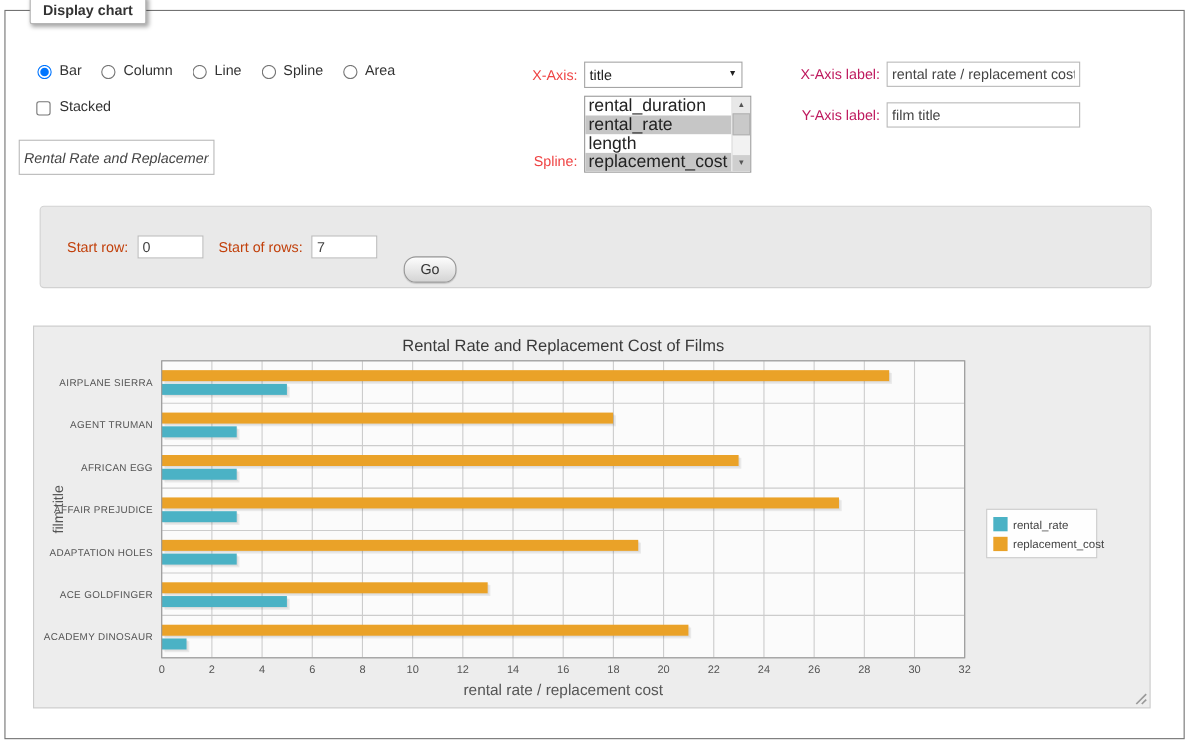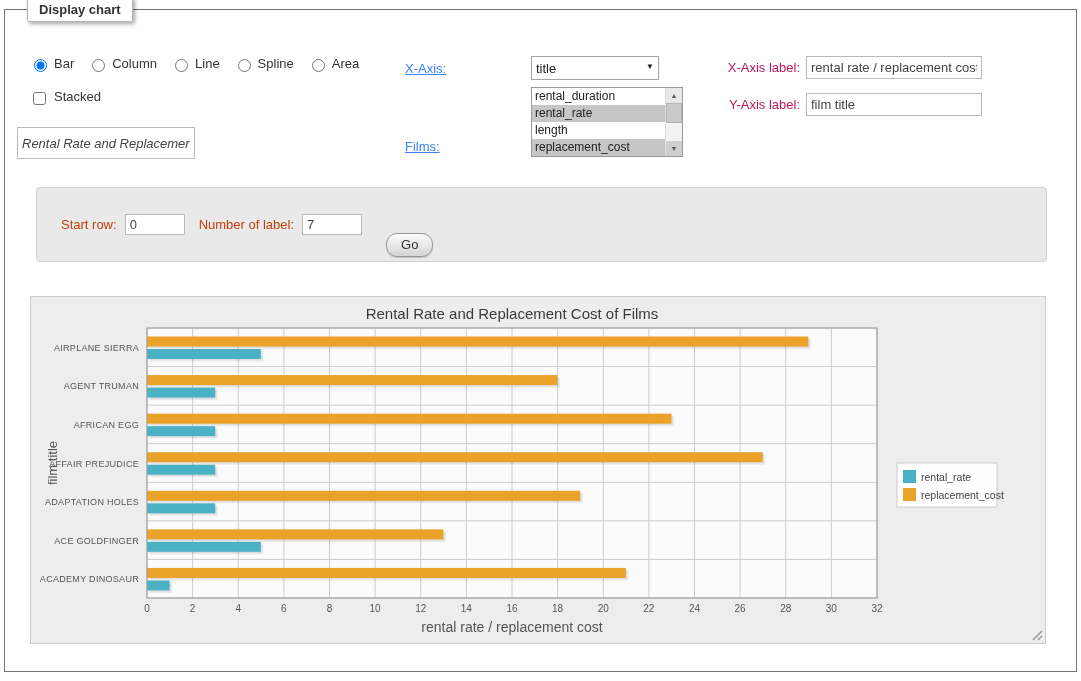--- a/index.html
+++ b/index.html
@@ -9,36 +9,36 @@
   .frame { position:absolute; left:4px; top:9px; width:1073px; height:663px; border:1px solid #737373; background:#fff; }
   .fieldset-legend { position:absolute; left:22px; top:-13px; background:#fff; border:1px solid #b5b5b5; padding:4px 11px; font-weight:bold; font-size:13px; color:#333; border-radius:2px; box-shadow:2px 2px 4px rgba(0,0,0,0.35); z-index:5; }
 
   .radio-row { position:absolute; left:24px; top:46px; display:flex; gap:13px; align-items:center; }
   .radio-label { display:flex; align-items:flex-start; gap:4px; }
   .stacked-row { position:absolute; left:24px; top:79px; display:flex; align-items:flex-start; gap:5px; }
   input[type="text"] { border:1px solid #b9b9b9; padding:2px 4px; font-family:inherit; font-size:13px; color:#444; background:#fff; }
   .title-input { position:absolute; left:12px; top:117px; width:178px; height:32px;font-style:italic; }
 
   .ctl-row { position:absolute; display:flex; align-items:center; gap:6px; }
-  .ctl-row .lbl { width:120px; color:#3b82f6;text-decoration:underline; }
+  .ctl-row .lbl { width:120px; text-align:right; color:#ef4444; }
   #xaxis-row { left:400px; top:46px; }
   #series-row { left:400px; top:77px; align-items:flex-end; }
   #series-row .lbl { padding-bottom:3px; }
   #xlabel-row { left:640px; top:46px; }
   #ylabel-row { left:640px; top:83px; }
   #xlabel-row .lbl2, #ylabel-row .lbl2 { width:155px; text-align:right; color:#be185d; }
   .axis-input { width:176px; height:23px; }
 
-  .select-wrap { position:relative; width:128px; height:24px; }
+  .select-wrap { position:relative; width:144px; height:24px; }
   .select-wrap select { width:100%; height:100%; border:1px solid #a5a5a5; background:#fff; font-family:inherit; font-size:13px; color:#222; padding:2px 18px 2px 4px; -webkit-appearance:none; appearance:none; border-radius:0; }
   .select-arrow { position:absolute; right:5px; top:6px; font-size:8px; color:#222; pointer-events:none; }
 
   .multiselect { position:relative; width:152px; height:70px; border:1px solid #9a9a9a; background:#fff; overflow:hidden; }
   .ms-list { position:absolute; left:0; top:0; right:17px; bottom:0; overflow:hidden; }
-  .ms-item { height:17px; line-height:17px; padding:0 3px; font-size:12px; color:#222; white-space:nowrap; overflow:hidden; }
+  .ms-item { height:17px; line-height:17px; padding:0 3px; font-size:16px; color:#222; white-space:nowrap; overflow:hidden; }
   .ms-item.selected { background:#c6c6c6; }
   .ms-scrollbar { position:absolute; top:0; right:0; width:17px; height:100%; background:#f2f2f2; border-left:1px solid #ddd; }
   .ms-arrow { position:absolute; left:0; width:16px; height:15px; text-align:center; line-height:15px; font-size:7px; color:#555; background:#e8e8e8; }
   .ms-arrow.up { top:0; }
   .ms-arrow.down { bottom:0; background:#cfcfcf; }
   .ms-thumb { position:absolute; left:0; top:15px; width:16px; height:20px; background:#c9c9c9; border:1px solid #b3b3b3; }
 
   .rows-panel { position:absolute; left:31px; top:177px; width:1011px; height:75px; background:#e9e9e9; border:1px solid #d2d2d2; border-radius:4px; display:flex; align-items:center; padding-left:24px; gap:8px; }
   .small-input { width:60px; height:21px; }
   .rows-panel .lbl3 { color:#c2410c; }
@@ -74,21 +74,21 @@
 
     <div class="ctl-row" id="xaxis-row">
       <span class="lbl">X-Axis:</span>
       <span class="select-wrap">
         <select><option>title</option></select>
         <span class="select-arrow">▼</span>
       </span>
     </div>
 
     <div class="ctl-row" id="series-row">
-      <span class="lbl">Films:</span>
+      <span class="lbl">Spline:</span>
       <div class="multiselect">
         <div class="ms-list">
             <div class="ms-item">rental_duration</div>
             <div class="ms-item selected">rental_rate</div>
             <div class="ms-item">length</div>
             <div class="ms-item selected">replacement_cost</div>
           </div>
         <div class="ms-scrollbar">
           <div class="ms-arrow up">▲</div>
           <div class="ms-thumb"></div>
@@ -103,21 +103,21 @@
     </div>
 
     <div class="ctl-row" id="ylabel-row">
       <span class="lbl2">Y-Axis label:</span>
       <input type="text" class="axis-input" value="film title" style="">
     </div>
 
     <div class="rows-panel">
       <span class="lbl3">Start row:</span>
       <input type="text" class="small-input" value="0" style="">
-      <span class="lbl3 gap-left">Number of label:</span>
+      <span class="lbl3 gap-left">Start of rows:</span>
       <input type="text" class="small-input" value="7" style="">
       <button class="go-button">Go</button>
     </div>
 
     <div class="chart-panel">
       <svg width="1014" height="346" viewBox="0 0 1014 346">
           <rect x="116" y="31" width="730" height="270" fill="#fbfbfb"></rect>
           <line x1="116" y1="31" x2="116" y2="301" stroke="#cccccc" stroke-width="1"></line>
           <text x="116" y="315" text-anchor="middle" font-size="10" fill="#555">0</text>
           <line x1="161.625" y1="31" x2="161.625" y2="301" stroke="#cccccc" stroke-width="1"></line>

